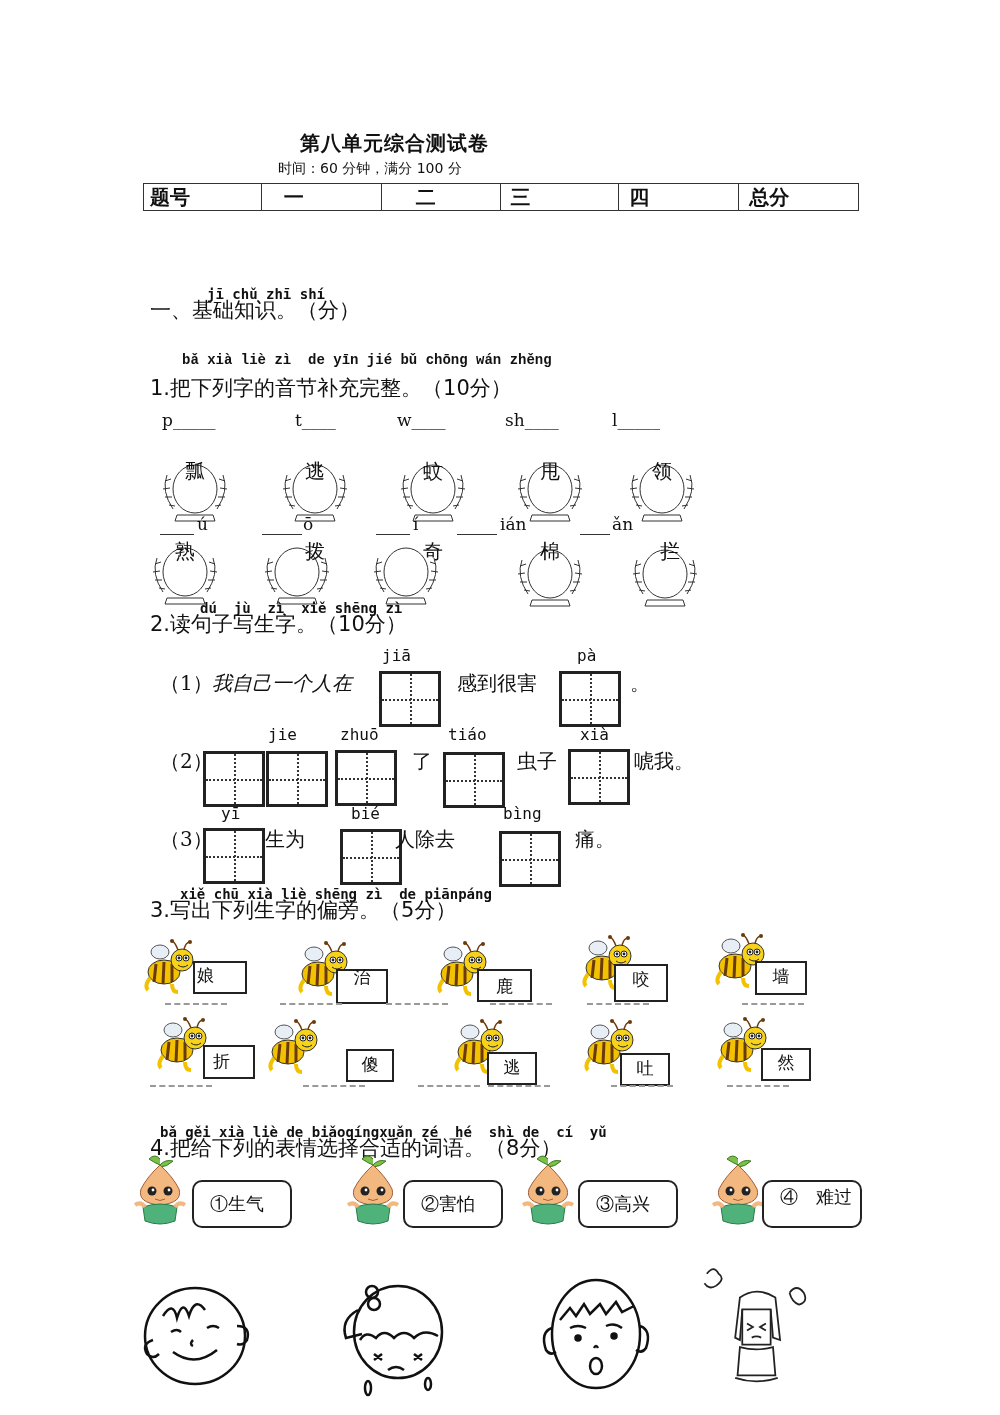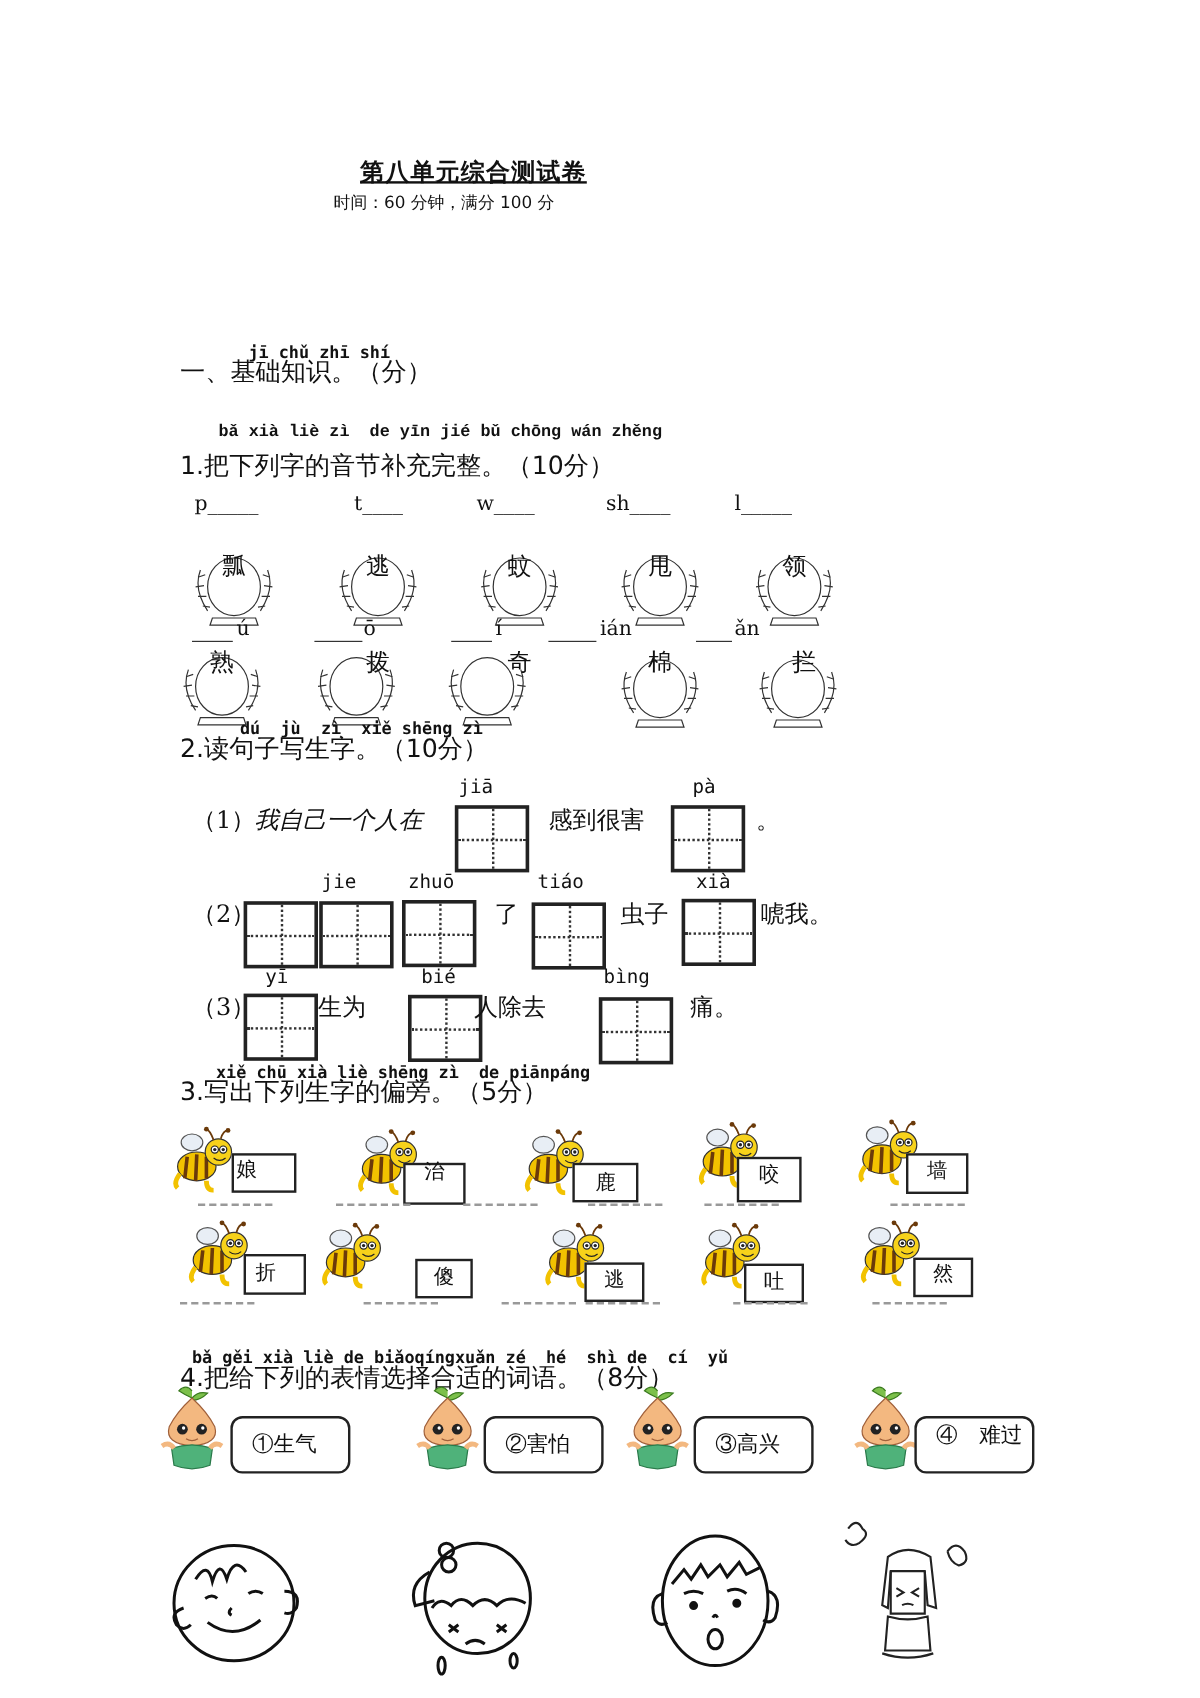--- a/index.html
+++ b/index.html
@@ -1,19 +1,19 @@
 <!DOCTYPE html>
 <html><head>
 <meta charset="utf-8">
 <style>
   * { box-sizing: border-box; margin: 0; padding: 0; }
   html, body { width: 1000px; height: 1415px; background: #ffffff; overflow: hidden; }
   body { position: relative; font-family: "DejaVu Serif", "Liberation Serif", serif; color: #111; }
   .abs { position: absolute; }
-  .title { left: 300px; top: 130px; font-family: "DejaVu Sans", sans-serif; font-weight: bold; font-size: 20px; letter-spacing: 1px; text-decoration: underline; }
+  .title { left: 300px; top: 130px; font-family: "DejaVu Sans", sans-serif; font-weight: bold; font-size: 20px; letter-spacing: 1px; }
   .subtitle { left: 278px; top: 160px; font-family: "DejaVu Sans", sans-serif; font-size: 14px; }
   table.score { position: absolute; left: 143px; top: 183px; width: 716px; border-collapse: collapse; font-family: "DejaVu Sans", sans-serif; font-weight: bold; }
   table.score td { border: 1px solid #333; font-size: 20px; padding: 0 6px; vertical-align: top; }
   table.score tr.r1 td { height: 27px; line-height: 26px; }
   table.score tr.r2 td { height: 37px; line-height: 26px; }
   .h-sec { font-family: "DejaVu Sans", sans-serif; font-weight: normal; font-size: 21px; }
   .py { font-family: "DejaVu Sans Mono", monospace; font-weight: bold; font-size: 14px; white-space: pre; letter-spacing: 0; }
   .blank-row { font-family: "DejaVu Serif", serif; font-size: 17px; }
   .wreath { width: 80px; height: 72px; }
   .wreath-char { font-size: 20px; width: 80px; text-align: center; }
@@ -33,20 +33,28 @@
   .face { width: 130px; height: 130px; }
 </style>
 </head>
 <body>
 
 <div class="abs title">第八单元综合测试卷</div>
 <div class="abs subtitle">时间：60 分钟，满分 100 分</div>
 
 <table class="score">
   <tbody>
+      <tr class="r1">
+    <td style="width:118px">题号</td>
+    <td style="width:120px;padding-left:22px">一</td>
+    <td style="width:119px;padding-left:34px">二</td>
+    <td style="width:119px;padding-left:10px">三</td>
+    <td style="width:120px;padding-left:10px">四</td>
+    <td style="width:120px;padding-left:10px">总分</td>
+  </tr>
 </tbody>
   </table>
 
 <div class="abs py" style="left:207px;top:286px;">jī chǔ zhī shí</div>
 <div class="abs h-sec" style="left:150px;top:296px;">一、基础知识。（分）</div>
 
 <div class="abs py" style="left:182px;top:352px;font-family:Liberation Mono, monospace;">bǎ xià liè zì  de yīn jié bǔ chōng wán zhěng</div>
 <div class="abs h-sec" style="left:150px;top:374px;">1.把下列字的音节补充完整。（10分）</div>
 
 <div class="abs blank-row" style="left:162px;top:410px;">p_____</div>

